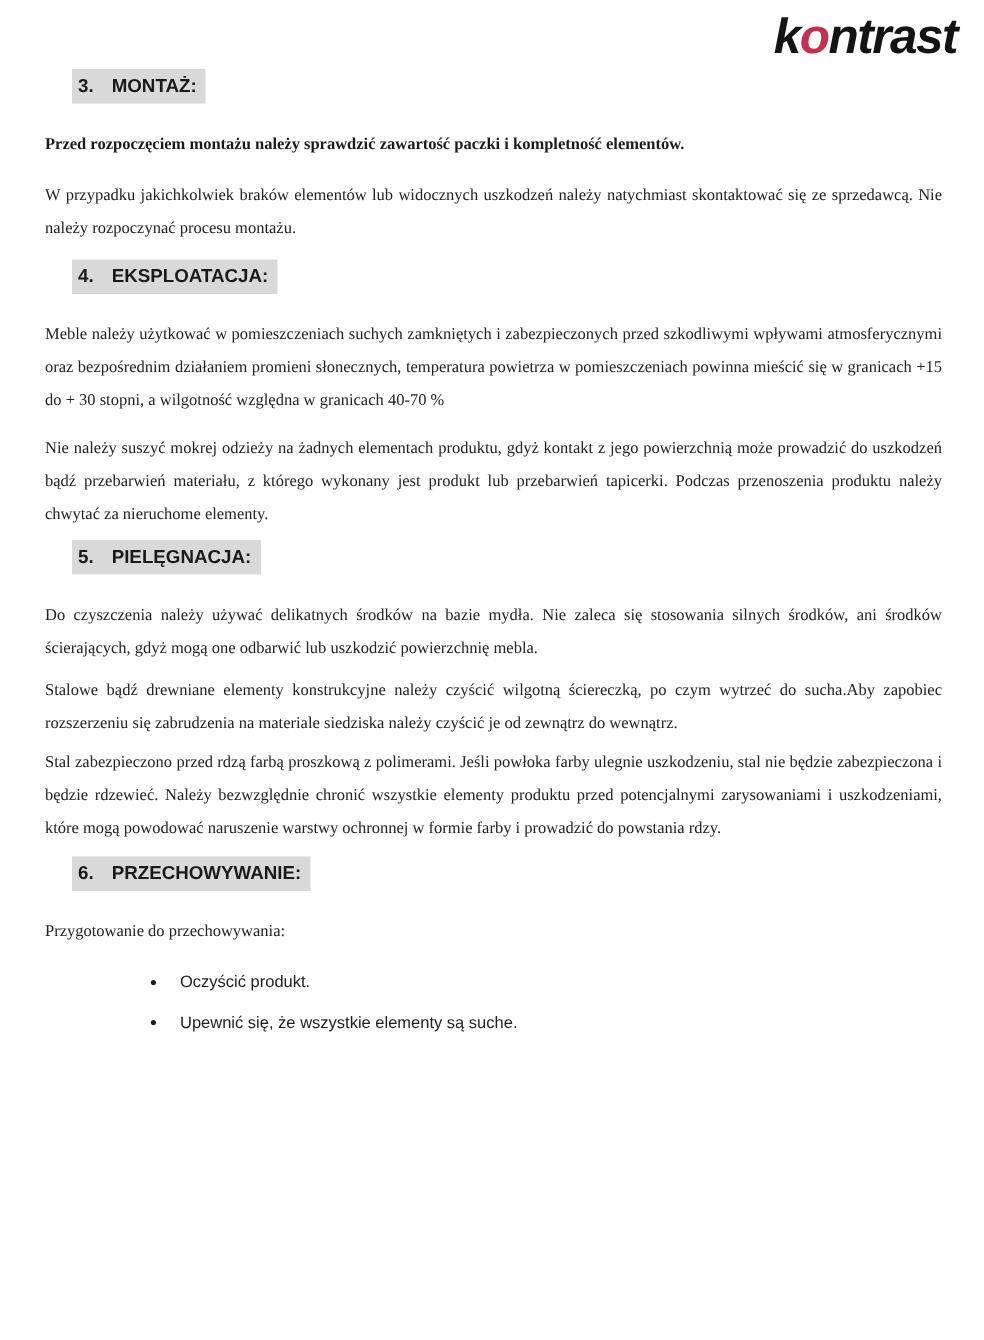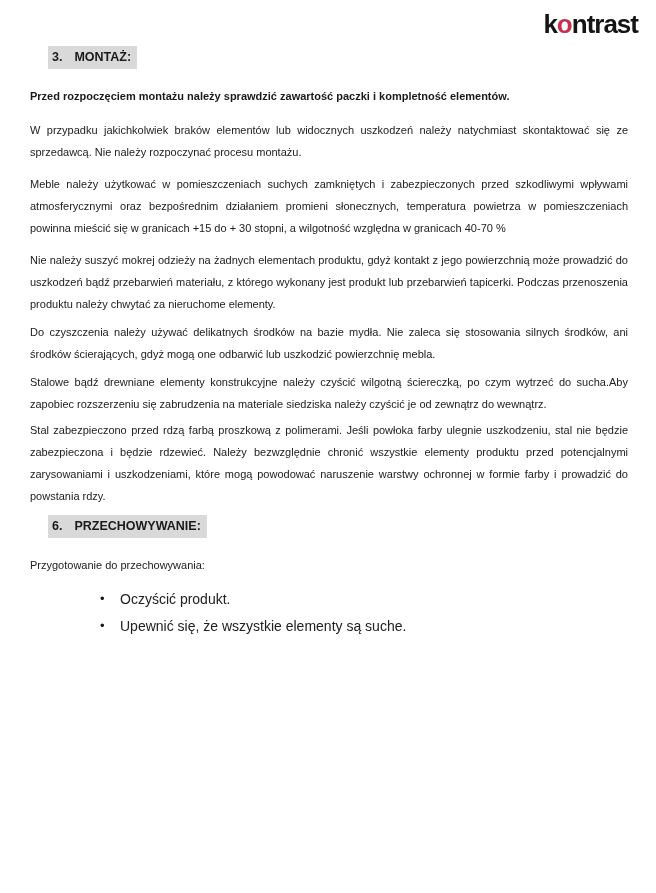--- a/index.html
+++ b/index.html
@@ -20,26 +20,27 @@
     width: 656px;
     height: 893px;
     box-sizing: border-box;
     padding: 46px 28px 0 30px;
   }
   
   .logo {
     position: absolute;
     top: 6px;
     right: 18px;
-    font-size: 26px;
+    font-size: 33px;
     font-weight: 700;
     letter-spacing: -1px;
     color: #141414;
     line-height: 36px;
     user-select: none;
+    font-style: italic;
   }
   .logo .accent {
     color: #c4304e;
     font-weight: 700;
   }
   
   .heading {
     margin: 0 0 16px 18px;
     line-height: 20px;
     text-decoration: underline;
@@ -56,36 +57,37 @@
     display: inline-block;
     margin-right: 12px;
   }
   
   p.body {
     margin: 0 0 10px 0;
     font-size: 11px;
     line-height: 22px;
     text-align: justify;
     color: #212121;
+    font-family: Liberation Serif, serif;
   }
   p.body.bold { font-weight: 700; color: #1a1a1a; }
   p.body.tight { margin-bottom: 0; }
   p.body.m4 { margin-bottom: 4px; }
   p.body.m6 { margin-bottom: 6px; }
   p.body.m8 { margin-bottom: 8px; }
   p.body.m12 { margin-bottom: 12px; }
   
   ul.bullets {
     margin: 12px 0 10px 0;
     padding: 0 0 0 70px;
     list-style: none;
   }
   ul.bullets li {
     position: relative;
-    font-size: 14px;
+    font-size: 11px;
     line-height: 22px;
     margin-bottom: 5px;
     padding-left: 20px;
   }
   ul.bullets li::before {
     content: "\2022";
     position: absolute;
     left: 0;
     top: 0;
     font-size: 13px;
@@ -102,23 +104,33 @@
   </div>
 
   <div class="heading">
     <span class="hl">
       <span class="num">3.</span><span>MONTAŻ:</span>
     </span>
   </div>
   <p class="body bold m12">Przed rozpoczęciem montażu należy sprawdzić zawartość paczki i kompletność elementów.</p>
   <p class="body">W przypadku jakichkolwiek braków elementów lub widocznych uszkodzeń należy natychmiast skontaktować się ze sprzedawcą. Nie należy rozpoczynać procesu montażu.</p>
 
+  <div class="heading">
+    <span class="hl">
+      <span class="num">4.</span><span>EKSPLOATACJA:</span>
+    </span>
+  </div>
   <p class="body">Meble należy użytkować w pomieszczeniach suchych zamkniętych i zabezpieczonych przed szkodliwymi wpływami atmosferycznymi oraz bezpośrednim działaniem promieni słonecznych, temperatura powietrza w pomieszczeniach powinna mieścić się w granicach +15 do + 30 stopni, a wilgotność względna w granicach 40-70 %</p>
   <p class="body m6">Nie należy suszyć mokrej odzieży na żadnych elementach produktu, gdyż kontakt z jego powierzchnią może prowadzić do uszkodzeń bądź przebarwień materiału, z którego wykonany jest produkt lub przebarwień tapicerki. Podczas przenoszenia produktu należy chwytać za nieruchome elementy.</p>
 
+  <div class="heading">
+    <span class="hl">
+      <span class="num">5.</span><span>PIELĘGNACJA:</span>
+    </span>
+  </div>
   <p class="body m6">Do czyszczenia należy używać delikatnych środków na bazie mydła. Nie zaleca się stosowania silnych środków, ani środków ścierających, gdyż mogą one odbarwić lub uszkodzić powierzchnię mebla.</p>
   <p class="body m4">Stalowe bądź drewniane elementy konstrukcyjne należy czyścić wilgotną ściereczką, po czym wytrzeć do sucha.Aby zapobiec rozszerzeniu się zabrudzenia na materiale siedziska należy czyścić je od zewnątrz do wewnątrz.</p>
   <p class="body m8">Stal zabezpieczono przed rdzą farbą proszkową z polimerami. Jeśli powłoka farby ulegnie uszkodzeniu, stal nie będzie zabezpieczona i będzie rdzewieć. Należy bezwzględnie chronić wszystkie elementy produktu przed potencjalnymi zarysowaniami i uszkodzeniami, które mogą powodować naruszenie warstwy ochronnej w formie farby i prowadzić do powstania rdzy.</p>
 
   <div class="heading">
     <span class="hl">
       <span class="num">6.</span><span>PRZECHOWYWANIE:</span>
     </span>
   </div>
   <p class="body">Przygotowanie do przechowywania:</p>

